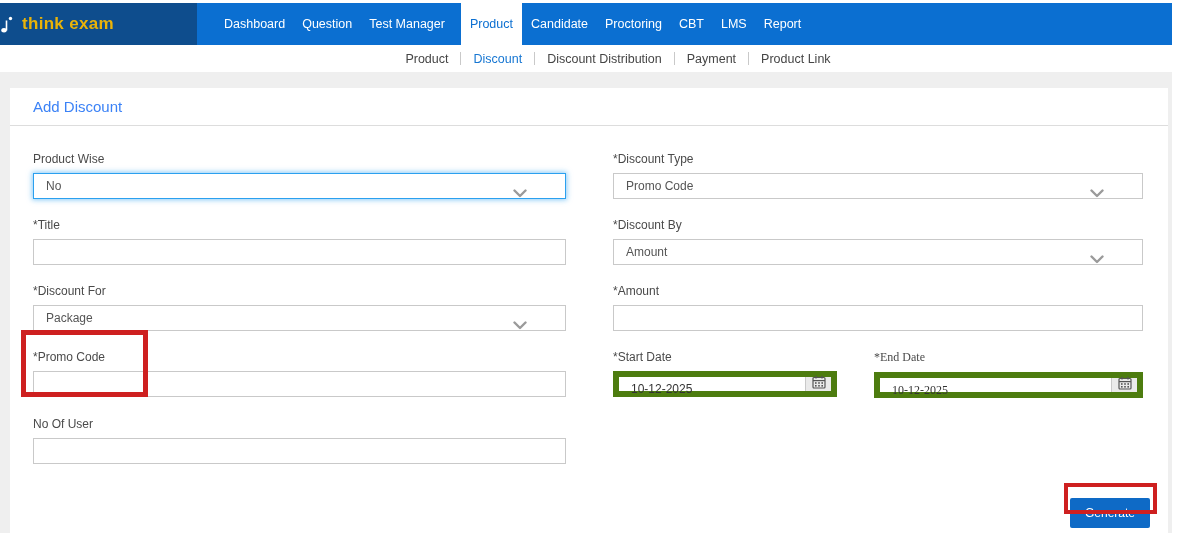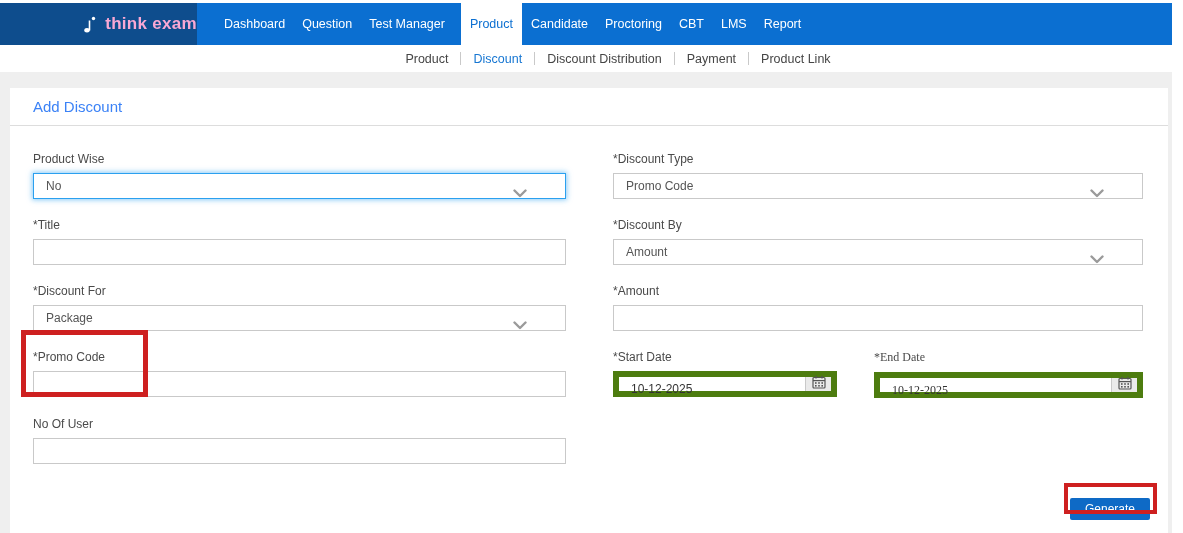--- a/index.html
+++ b/index.html
@@ -13,22 +13,22 @@
   .page { width: 1172px; }
 
   
   .top-strip { height: 3px; background: #ffffff; }
   .topnav {
     height: 42px; background: #0b6fd1;
     display: flex; align-items: stretch;
   }
   .logo-panel {
     width: 197px; background: #0e4d8d;
-    display: flex; align-items: center; justify-content: flex-end; gap: 6px;
-    color: #f9a8d4; cursor: pointer;
+    display: flex; align-items: center; justify-content: flex-start; gap: 6px;
+    color: #eab308; cursor: pointer;
   }
   .logo-mark { width: 16px; height: 20px; display: flex; align-items: center; }
   .logo-text { font-size: 17px; font-weight: 700; letter-spacing: .3px; }
   .nav-items { display: flex; align-items: stretch; padding-left: 26px; }
   .nav-item {
     color: #ffffff; font-size: 12.5px; font-weight: 500;
     display: flex; align-items: center; margin-right: 15px;
     padding: 8px 1px; cursor: pointer; white-space: nowrap;
   }
   .nav-item.active {
@@ -82,21 +82,21 @@
   .date-field.start { width: 224px; }
   .date-field.end { width: 269px; font-family: Liberation Serif, serif; }
   .date-box { display: flex; height: 26px; border: 6px solid #4d7c0f; background: #fff; }
   .date-value { flex: 1; font-size: 12px; color: #333; line-height: 24px; padding: 0 12px; }
   .cal-btn {
     width: 26px; background: #eaeaea; border-left: 1px solid #c9c9c9;
     display: flex; align-items: center; justify-content: center; cursor: pointer;
   }
   .actions { display: flex; justify-content: flex-end; margin-top: 15px; }
   .generate-btn {
-    background: #0e6ac6; color: #ffffff; border: none; height: 22px;
+    background: #0e6ac6; color: #ffffff; border: none; height: 30px;
     font-size: 12px; font-weight: 500; padding: 0 15px; border-radius: 2px;
     cursor: pointer; margin-right: -7px;
     font-family: "Liberation Sans", sans-serif;
   }
 
   
   .annotation { position: absolute; pointer-events: none; z-index: 20; }
   .ann-promo { left: 21px; top: 330px; width: 127px; height: 67px; border: 5px solid #ce2020; }
   .ann-generate { left: 1064px; top: 483px; width: 93px; height: 31px; border: 4px solid #ce2020; }
 

